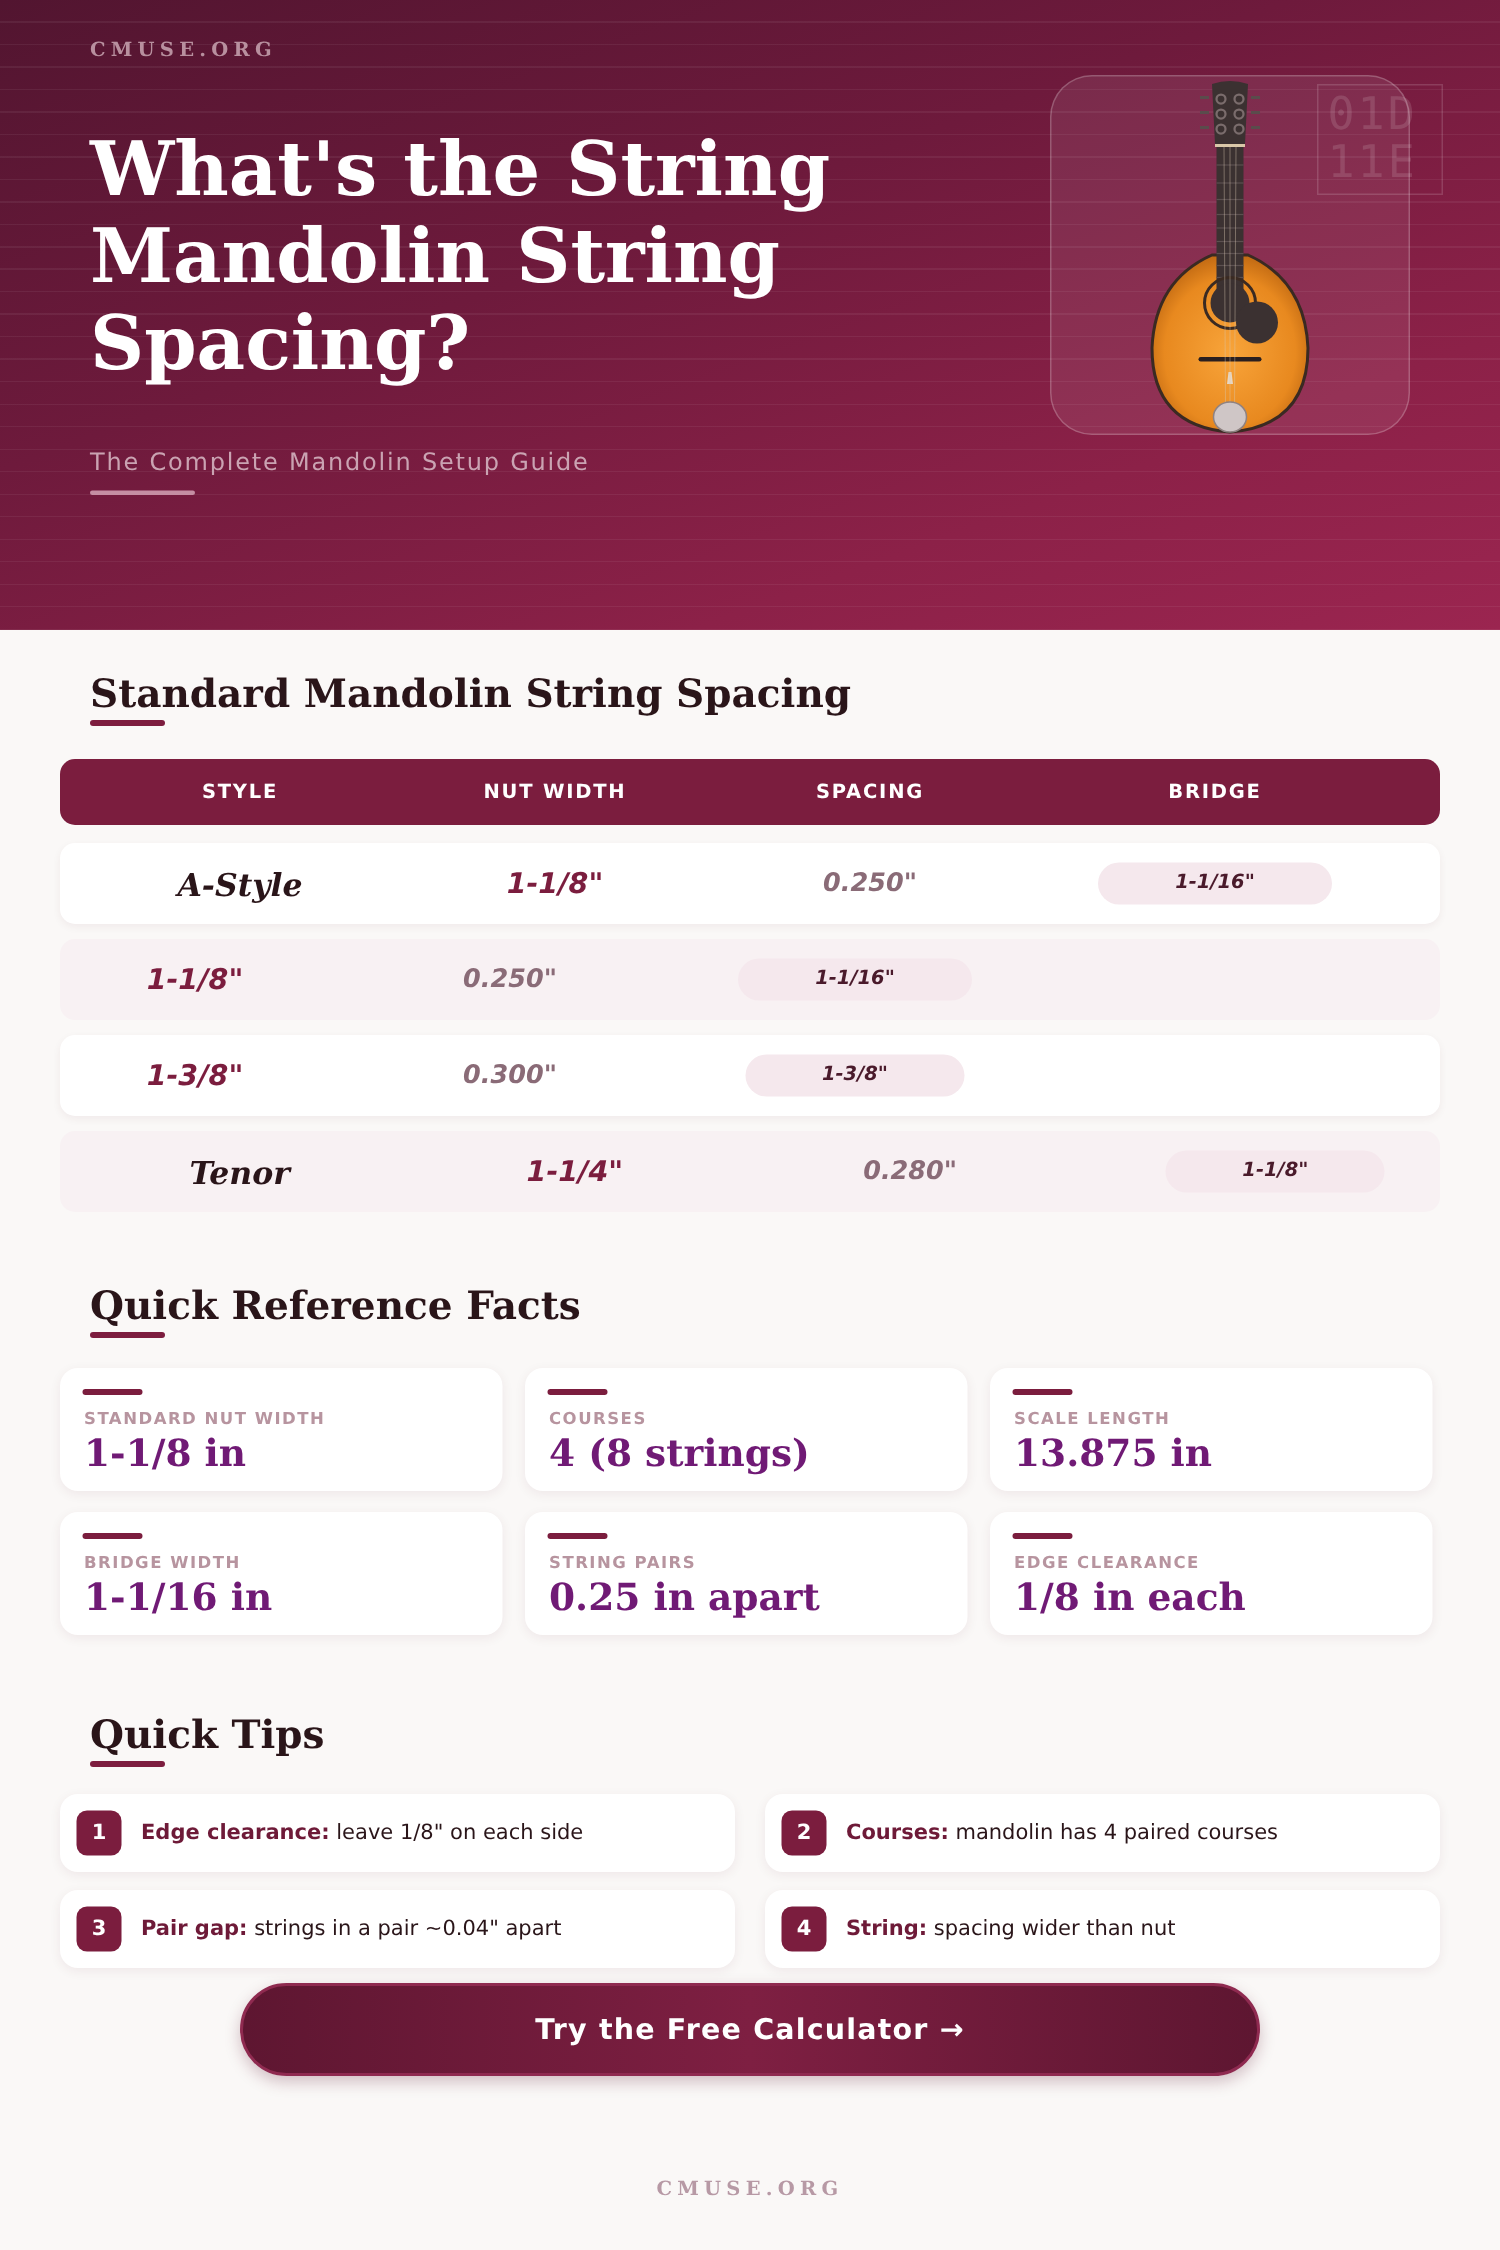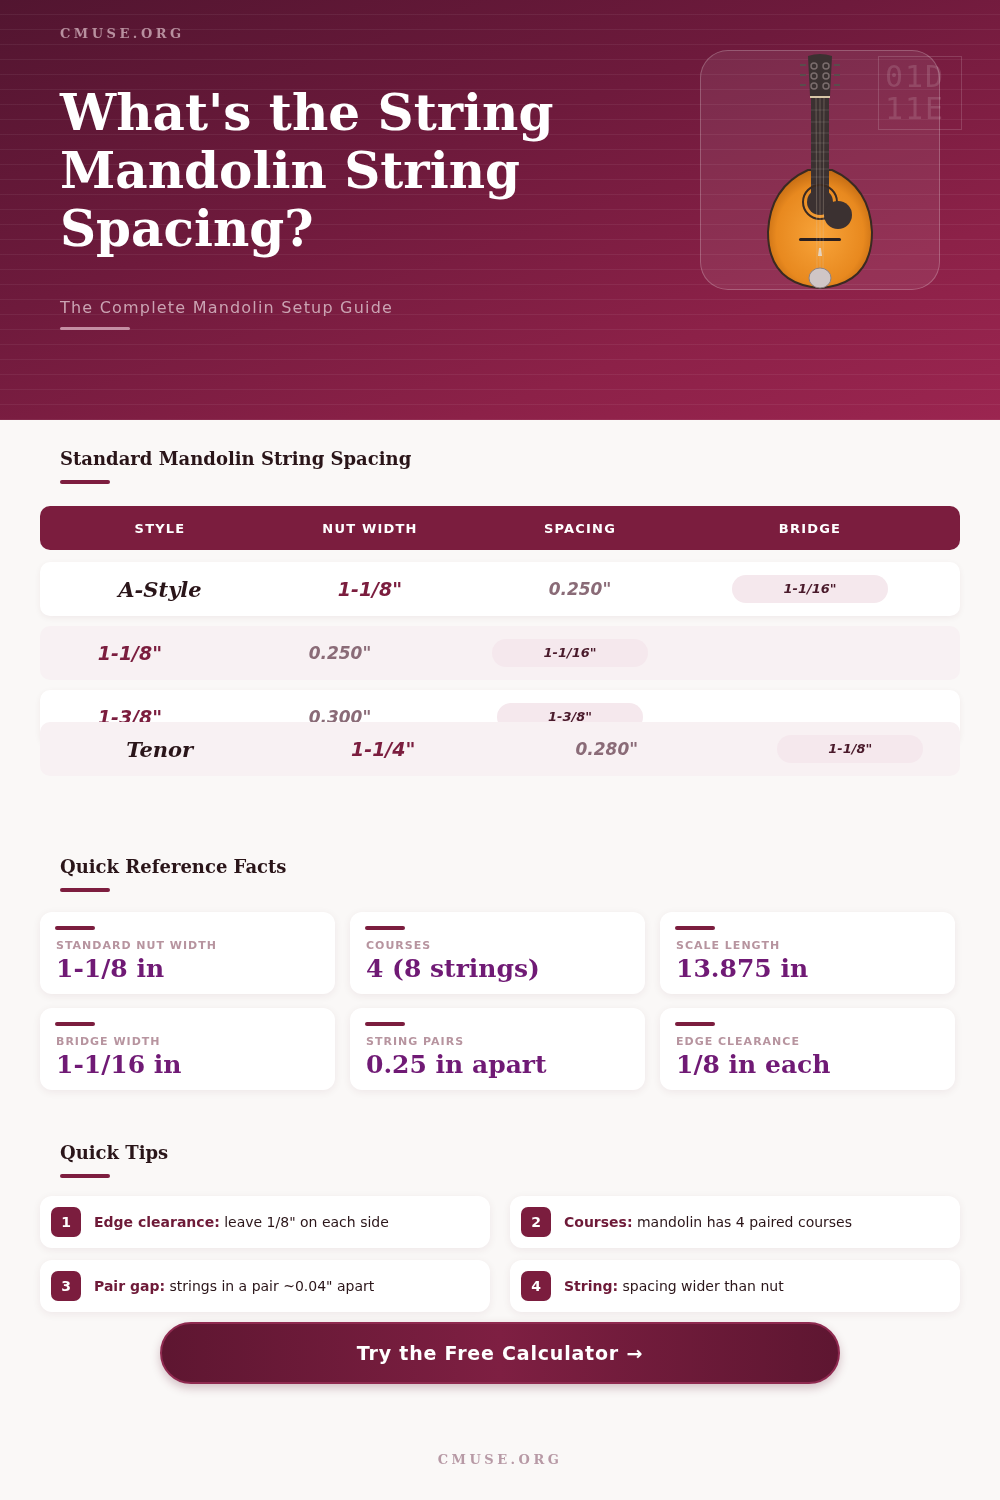--- a/index.html
+++ b/index.html
@@ -18,21 +18,21 @@
   .hero-title { position: absolute; left: 60px; top: 84px; width: 560px; font-family: "DejaVu Serif", serif; font-weight: bold; font-size: 50px; line-height: 58px; color: #ffffff; }
   .hero-sub { position: absolute; left: 60px; top: 298px; font-size: 16px; letter-spacing: 1.2px; color: #caa3b2; }
   .hero-rule { position: absolute; left: 60px; top: 327px; width: 70px; height: 3px; border-radius: 2px; background: #c58ea3; }
 
   .img-frame { position: absolute; left: 700px; top: 50px; width: 240px; height: 240px; border-radius: 28px;
     background: rgba(255,255,255,0.08); border: 1.5px solid rgba(255,255,255,0.22); }
   .code-mark { position: absolute; left: 878px; top: 56px; width: 84px; height: 74px; border: 1px solid rgba(255,255,255,0.15);
     font-family: "DejaVu Sans Mono", monospace; font-size: 30px; line-height: 32px; color: rgba(255,255,255,0.13); padding: 4px 6px; letter-spacing: 2px; }
   .mandolin { position: absolute; left: 760px; top: 52px; width: 120px; height: 240px; }
 
-  .section-title { position: absolute; left: 60px; font-family: "DejaVu Serif", serif; font-weight: bold; font-size: 18px; color: #2a1519; }
+  .section-title { position: absolute; left: 60px; font-family: "DejaVu Serif", serif; font-weight: bold; font-size: 26px; color: #2a1519; }
   .section-rule { position: absolute; left: 60px; width: 50px; height: 4px; border-radius: 2px; background: #7d1d3f; }
 
   .table-head { position: absolute; left: 40px; top: 506px; width: 920px; height: 44px; border-radius: 10px; background: #7b1d3e; display: flex; align-items: center; }
   .th { font-size: 13px; font-weight: bold; letter-spacing: 1.2px; color: #ffffff; text-align: center; }
   .col1 { width: 240px; } .col2 { width: 180px; } .col3 { width: 240px; } .col4 { width: 220px; }
   .row { position: absolute; left: 40px; width: 920px; height: 54px; border-radius: 10px; display: flex; align-items: center; font-style: italic; }
   .row.odd { background: #ffffff; box-shadow: 0 2px 6px rgba(80,20,40,0.06); }
   .row.even { background: #f8f1f3; }
   .cell-style { font-family: "DejaVu Serif", serif; font-weight: bold; font-size: 21px; color: #2a1519; text-align: center; }
   .cell-nut { font-weight: bold; font-size: 19px; color: #7b1d3e; text-align: center; }
@@ -149,21 +149,21 @@
       <div class="pill" style="width:156px;">1-1/16"</div>
     </div>
 </div>
 <div class="row odd" style="top:690px;">
   <div class="cell-nut col2">1-3/8"</div>
   <div class="cell-spacing col3">0.300"</div>
   <div class="cell-bridge col4">
       <div class="pill" style="width:146px;">1-3/8"</div>
     </div>
 </div>
-<div class="row even" style="top:722px;gap:14px;">
+<div class="row even" style="top:754px;gap:14px;">
   <div class="cell-style col1">Tenor</div>
   <div class="cell-nut col2">1-1/4"</div>
   <div class="cell-spacing col3">0.280"</div>
   <div class="cell-bridge col4">
       <div class="pill" style="width:146px;">1-1/8"</div>
     </div>
 </div>
 
 <h2 class="section-title" style="top:856px;">Quick Reference Facts</h2>
 <div class="section-rule" style="top:888px;"></div>

